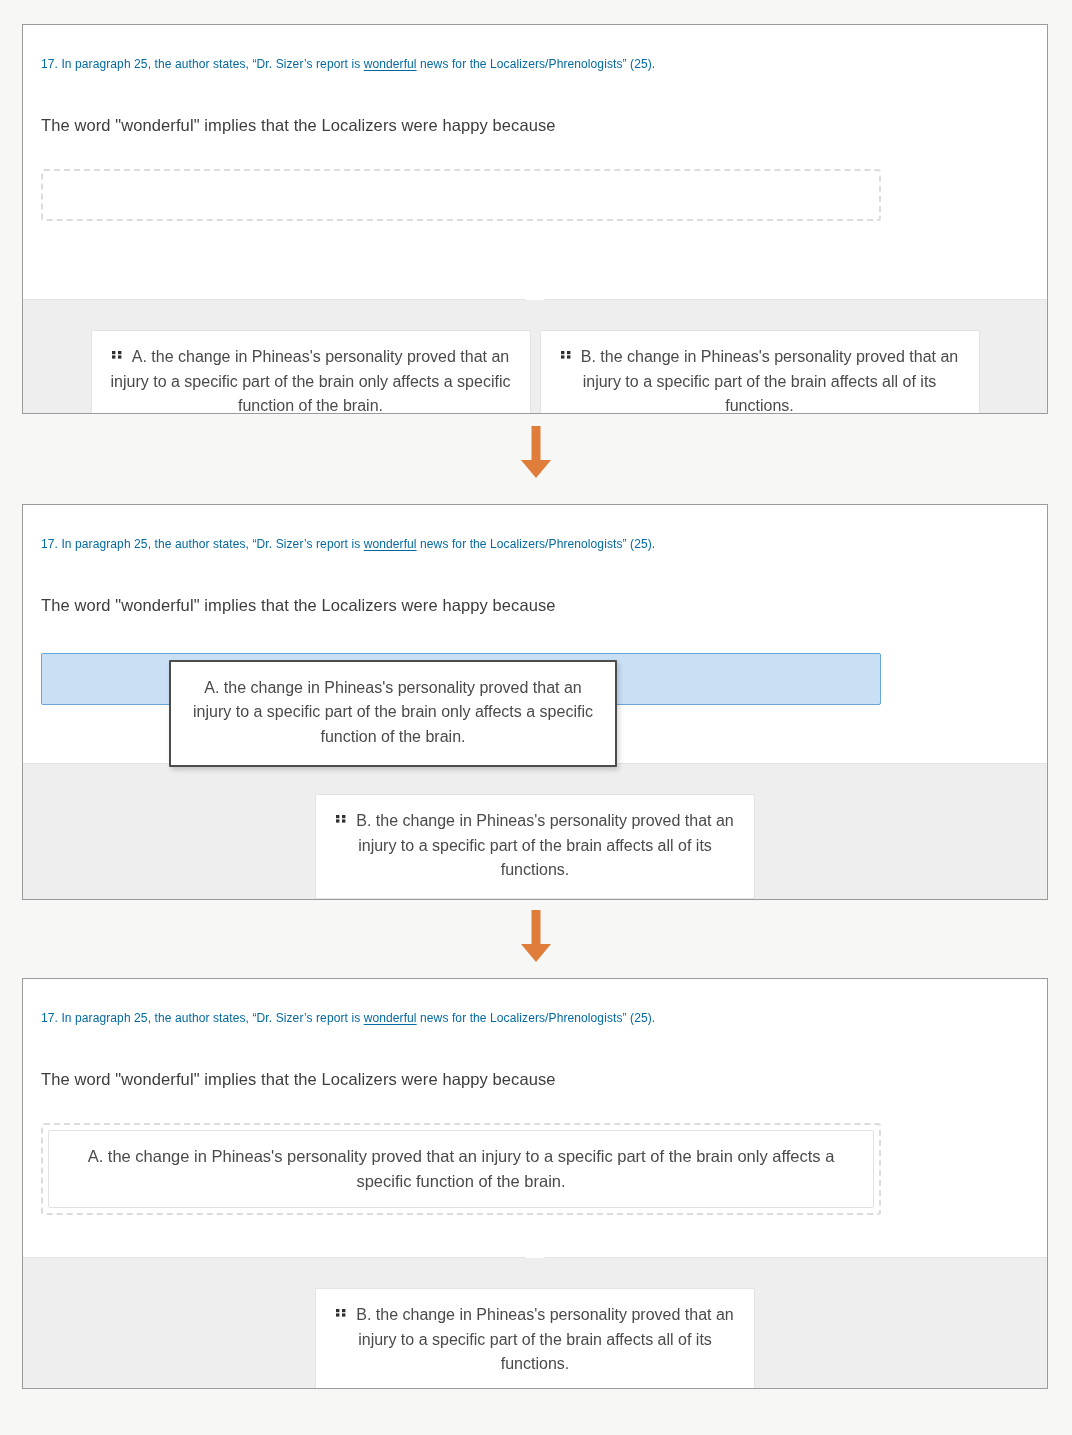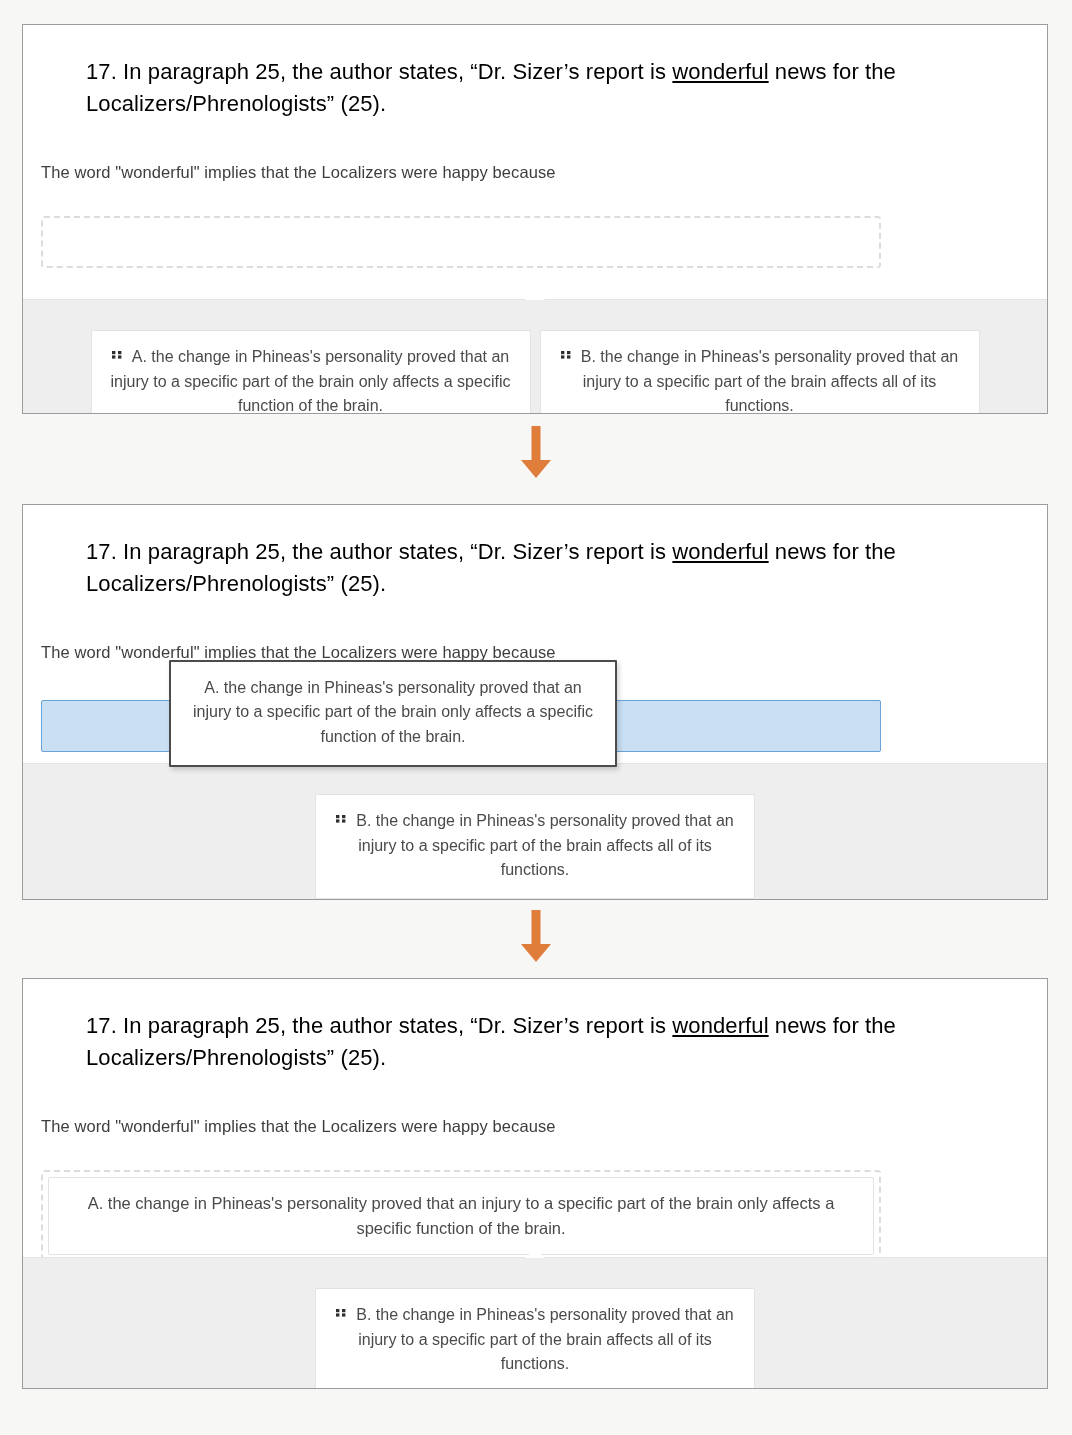--- a/index.html
+++ b/index.html
@@ -33,26 +33,25 @@
   }
   .panel-body {
     position: relative;
     background: #ffffff;
     padding: 0 18px;
     box-sizing: border-box;
   }
 
   
   .q-stem {
-    font-size: 22px;
+    font-size: 12px;
     line-height: 1.45;
-    color: #000000;
+    color: #0369a1;
     padding-top: 31px;
     letter-spacing: 0.1px;
-    margin-left: 45px;
   }
   .q-stem u {
     text-decoration: underline;
     text-underline-offset: 2px;
   }
   .q-prompt {
     font-size: 16.5px;
     line-height: 1.45;
     color: #3d3d3d;
     padding-top: 41px;

